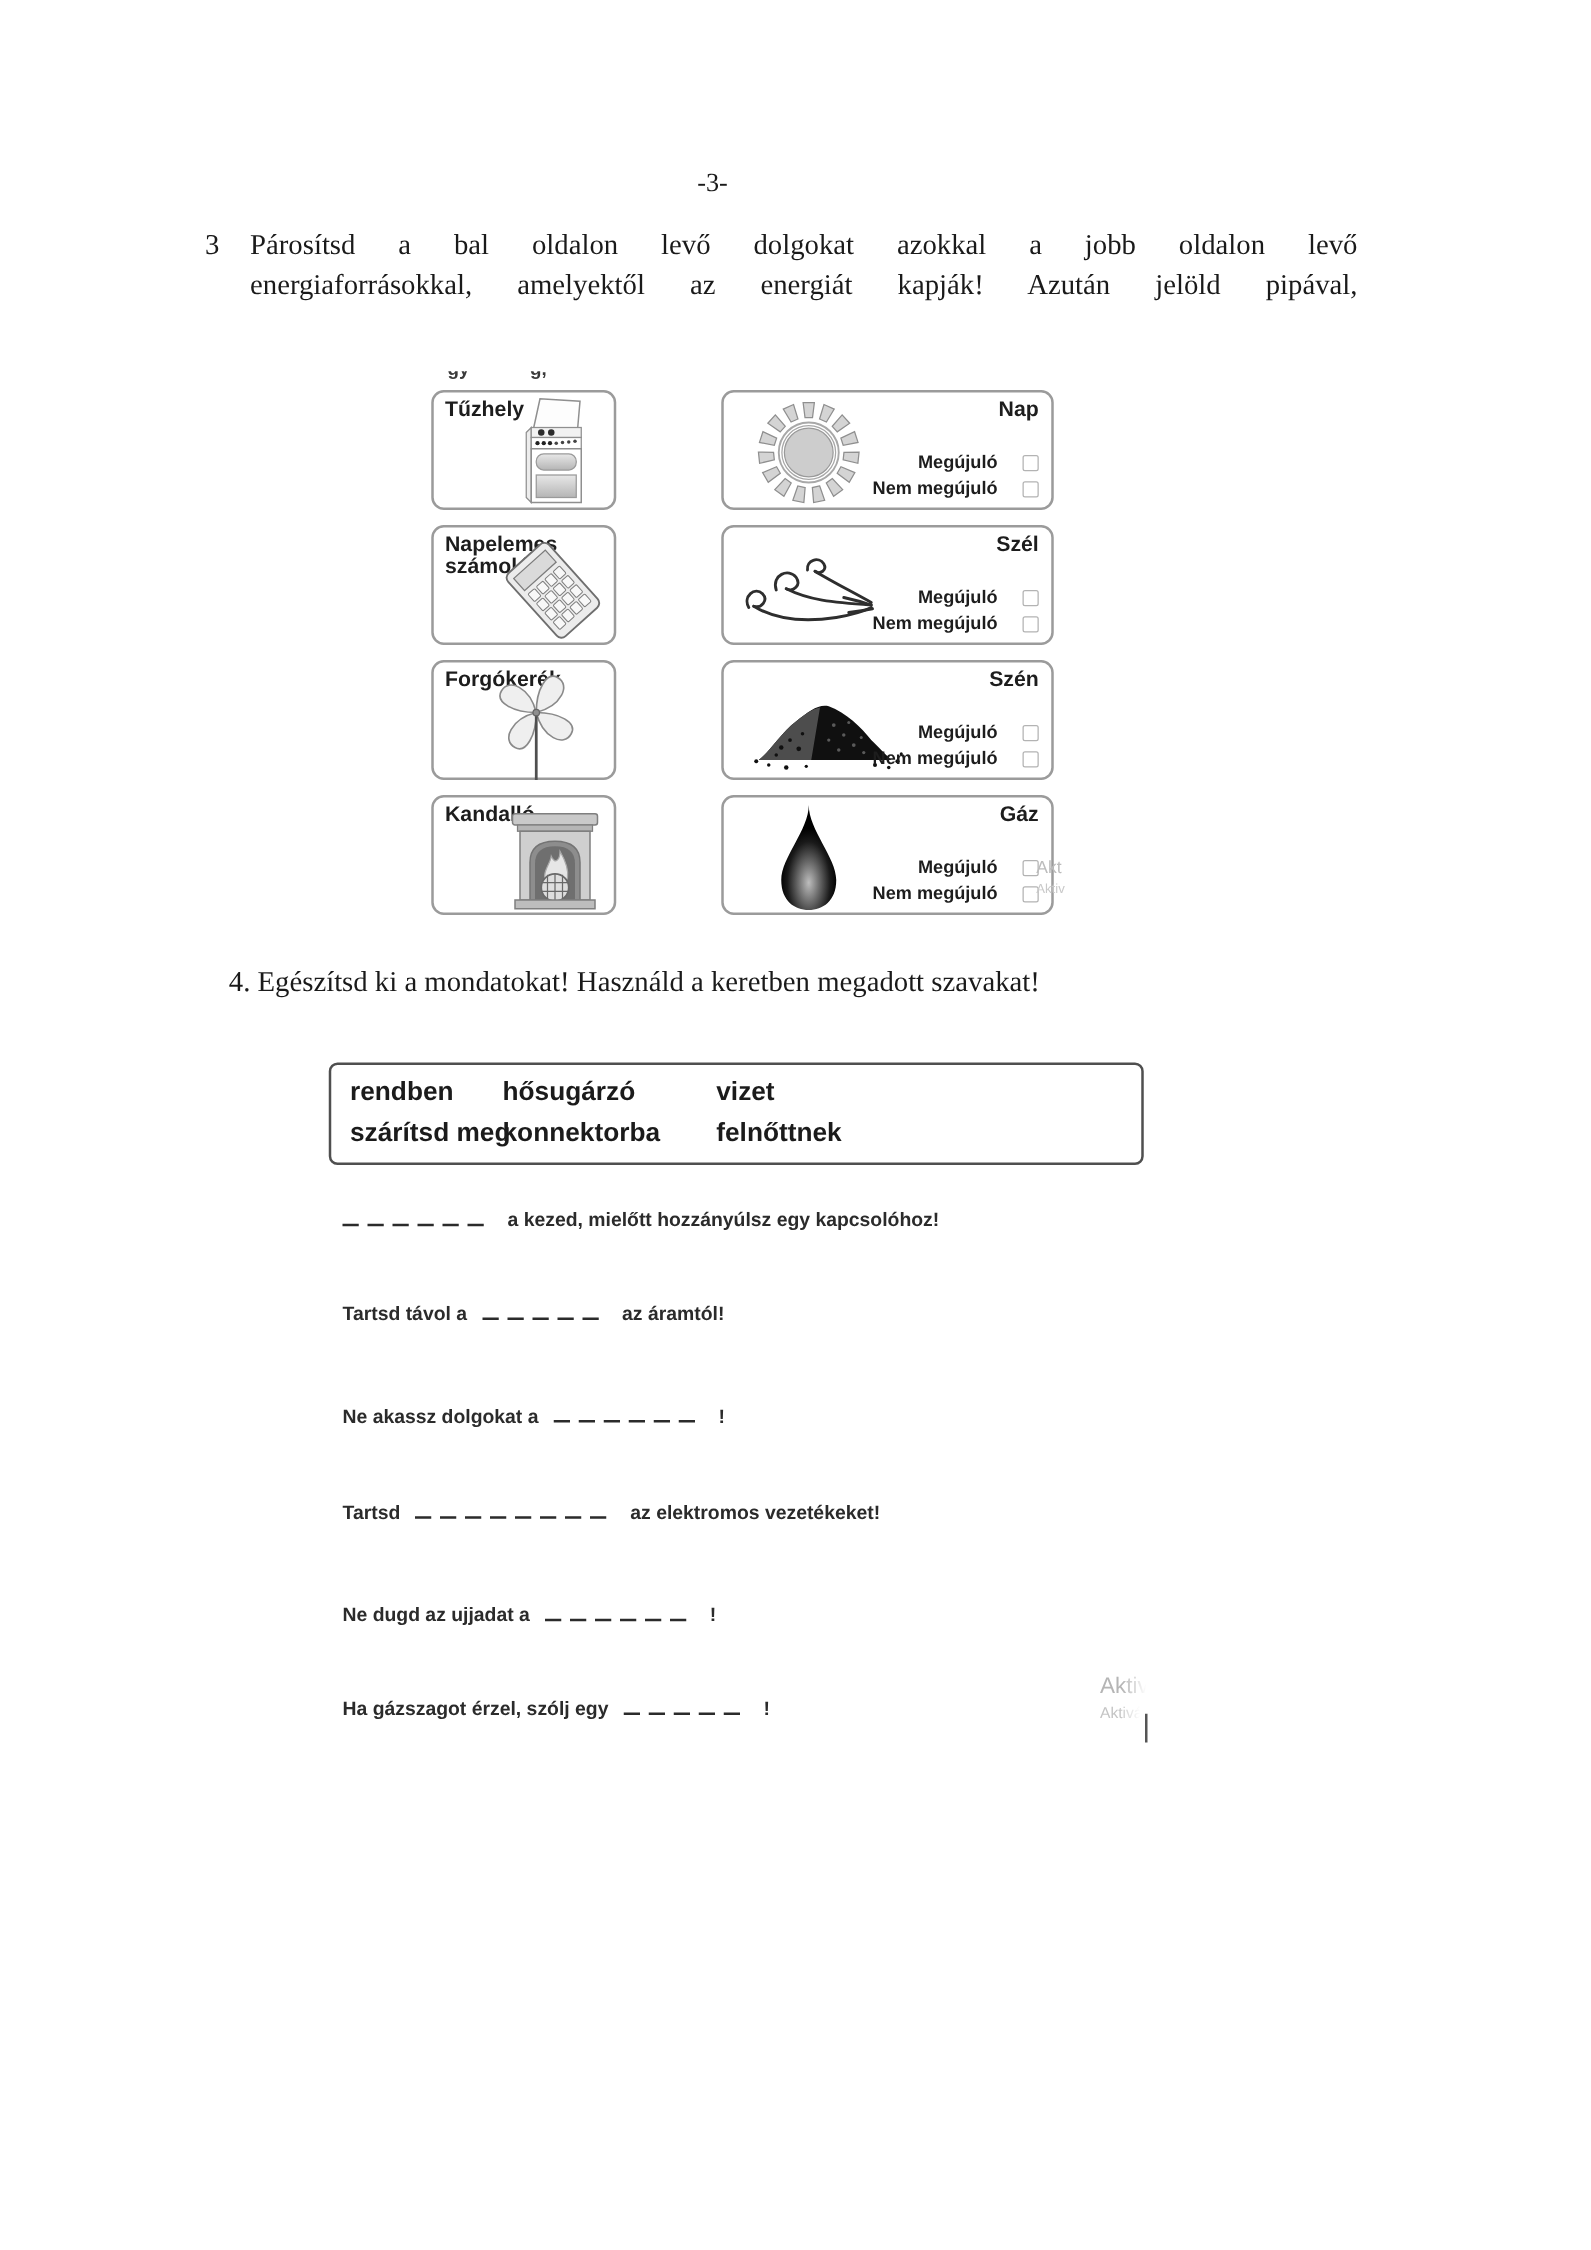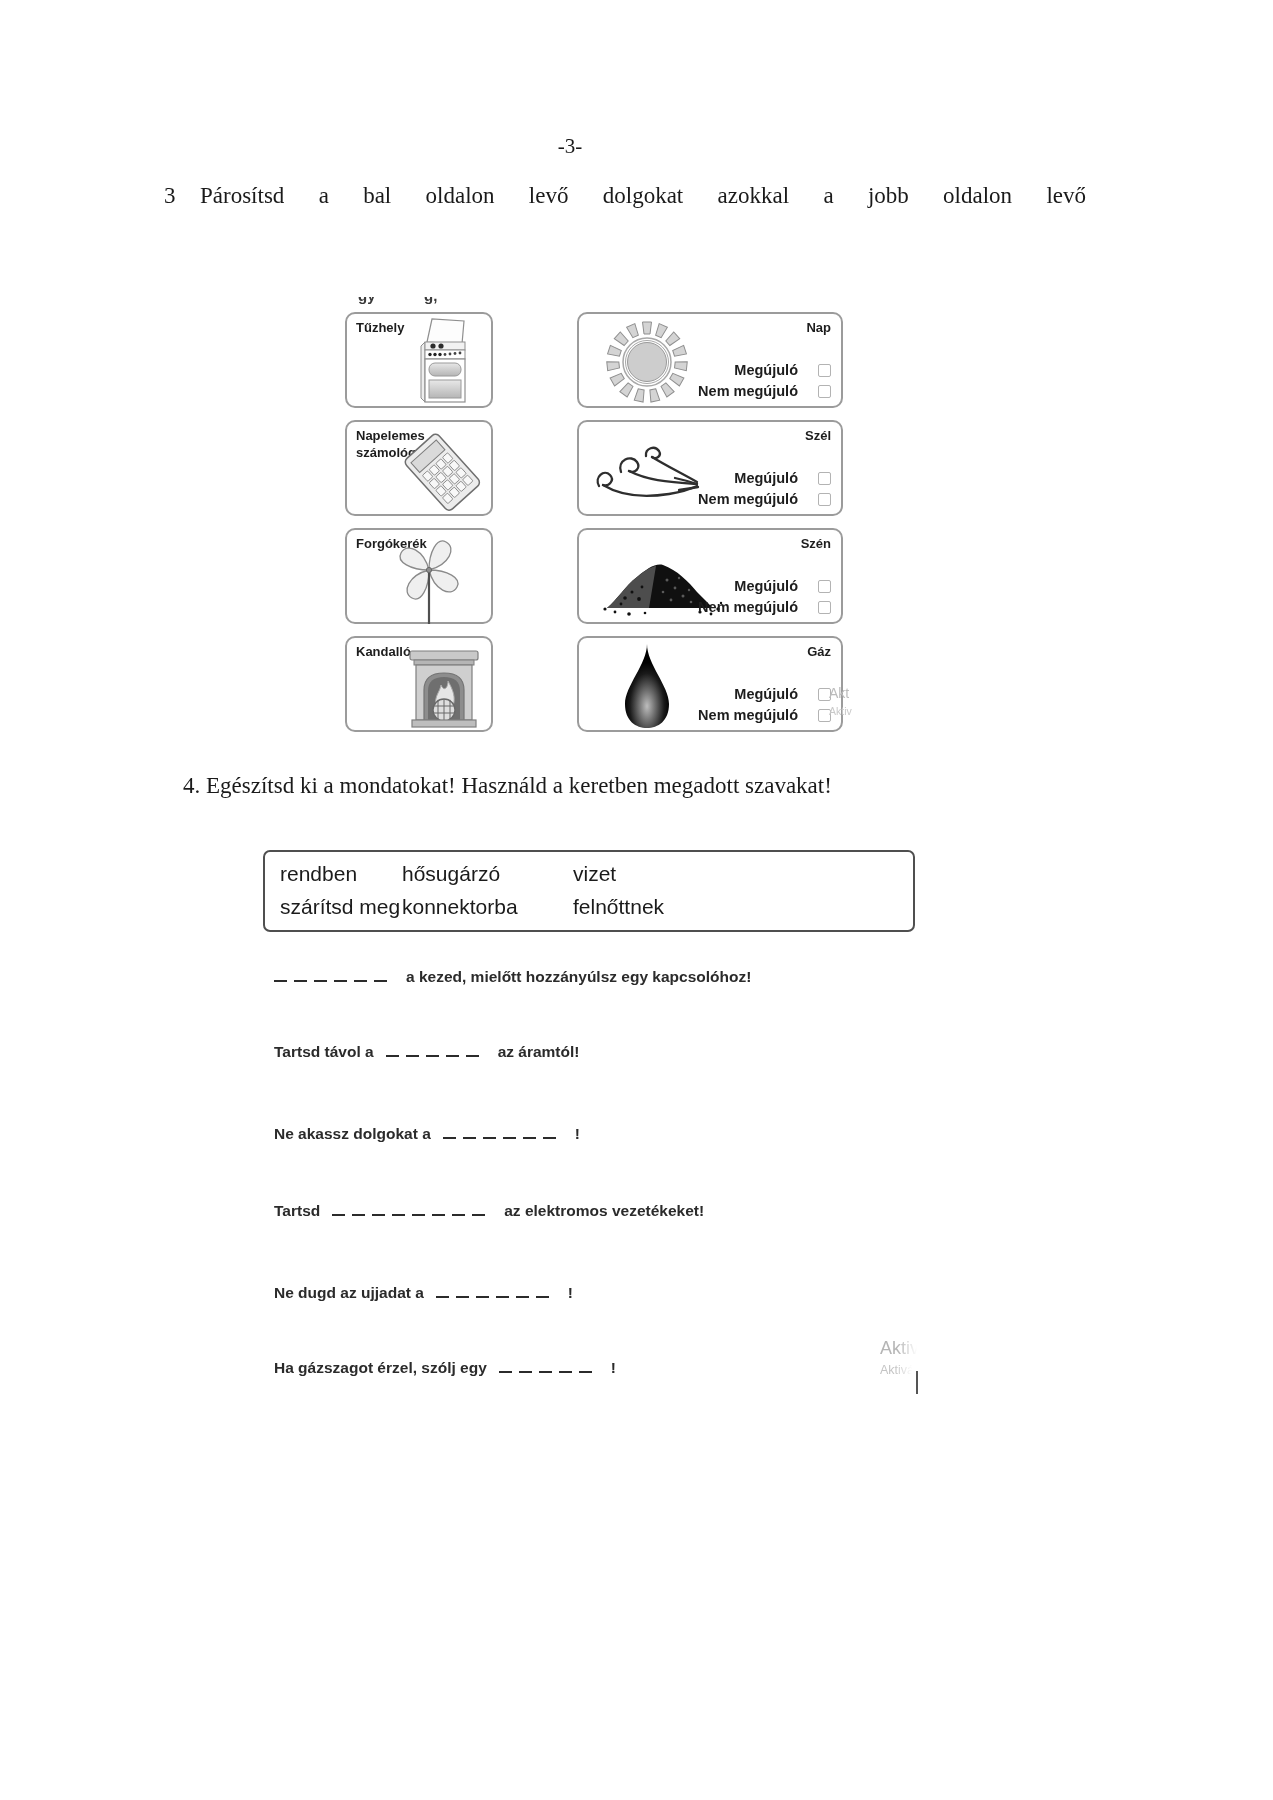--- a/index.html
+++ b/index.html
@@ -25,37 +25,37 @@
           font-weight:bold;font-size:15px;color:#3a3a3a;}
   .sliver>span{display:block;margin-top:-10px;}
   #sliver1{left:358px;width:34px;} #sliver2{left:424px;width:30px;}
 
   
   .card{position:absolute;background:#fff;border:2px solid #9b9b9b;border-radius:10px;box-sizing:border-box;}
   .card-l{left:345px;width:148px;height:96px;}
   .card-r{left:577px;width:266px;height:96px;}
   .row1{top:312px;} .row2{top:420px;} .row3{top:528px;} .row4{top:636px;}
   .card-label{position:absolute;top:5px;left:9px;font-family:"Liberation Sans",sans-serif;
-              font-weight:bold;font-size:13px;line-height:17px;color:#1d1d1d;width:92px;}
+              font-weight:bold;font-size:17px;line-height:17px;color:#1d1d1d;width:92px;}
   .card-label-r{position:absolute;top:5px;right:10px;left:auto;width:auto;text-align:right;}
   .chk-row{position:absolute;right:10px;display:flex;align-items:center;gap:20px;
            font-family:"Liberation Sans",sans-serif;font-weight:bold;font-size:14.5px;color:#1d1d1d;}
   .chk-row1{top:48px;} .chk-row2{top:69px;}
   .chk{width:13px;height:13px;border:1.5px solid #b3b3b3;border-radius:2px;background:#fff;box-sizing:border-box;}
   .wfrag{position:absolute;left:250px;font-family:"Liberation Sans",sans-serif;color:#bcbcbc;z-index:3;}
   #wfrag1{top:47px;font-size:14px;}
   #wfrag2{top:67px;font-size:10.5px;color:#c9c9c9;}
   .icon{position:absolute;}
 
   
   #t4head{left:183px;top:773px;font-size:23px;white-space:nowrap;}
 
   
   #wordbox{left:263px;top:850px;width:652px;height:82px;border:2.5px solid #4f4f4f;border-radius:7px;box-sizing:border-box;}
-  .word{position:absolute;font-family:"Liberation Sans",sans-serif;font-weight:normal;font-size:21px;color:#1b1b1b;white-space:nowrap;}
+  .word{position:absolute;font-family:"Liberation Sans",sans-serif;font-weight:bold;font-size:21px;color:#1b1b1b;white-space:nowrap;}
   .wr1{top:10px;} .wr2{top:43px;}
   .wc1{left:15px;} .wc2{left:137px;} .wc3{left:308px;}
 
   
   .sentence{left:274px;position:absolute;font-family:Liberation Sans, sans-serif;font-weight:bold;
             font-size:15.5px;color:#2b2b2b;white-space:nowrap;display:flex;align-items:baseline;}
   .sentence .txt{margin-right:12px;}
   .sentence .txt:empty{display:none;margin:0;}
   .sentence .after{margin-left:4px;}
   .dashes{display:inline-flex;align-items:baseline;margin-right:8px;}
@@ -72,20 +72,21 @@
 </style>
 </head>
 <body>
 
 <div id="page">
 
   <div id="page-num" class="abs serif">-3-</div>
 
   <div id="t3num" class="abs serif">3</div>
   <div id="t3l1" class="abs serif p3line just">Párosítsd a bal oldalon levő dolgokat azokkal a jobb oldalon levő</div>
+  <div id="t3l2" class="abs serif p3line just">energiaforrásokkal, amelyektől az energiát kapják! Azután jelöld pipával,</div>
 
   <div id="sliver1" class="abs sliver">
       <span>gy</span>
     </div>
   <div id="sliver2" class="abs sliver">
       <span>g,</span>
     </div>
 
   <div class="card card-l row1">
     <div class="card-label">Tűzhely</div>

